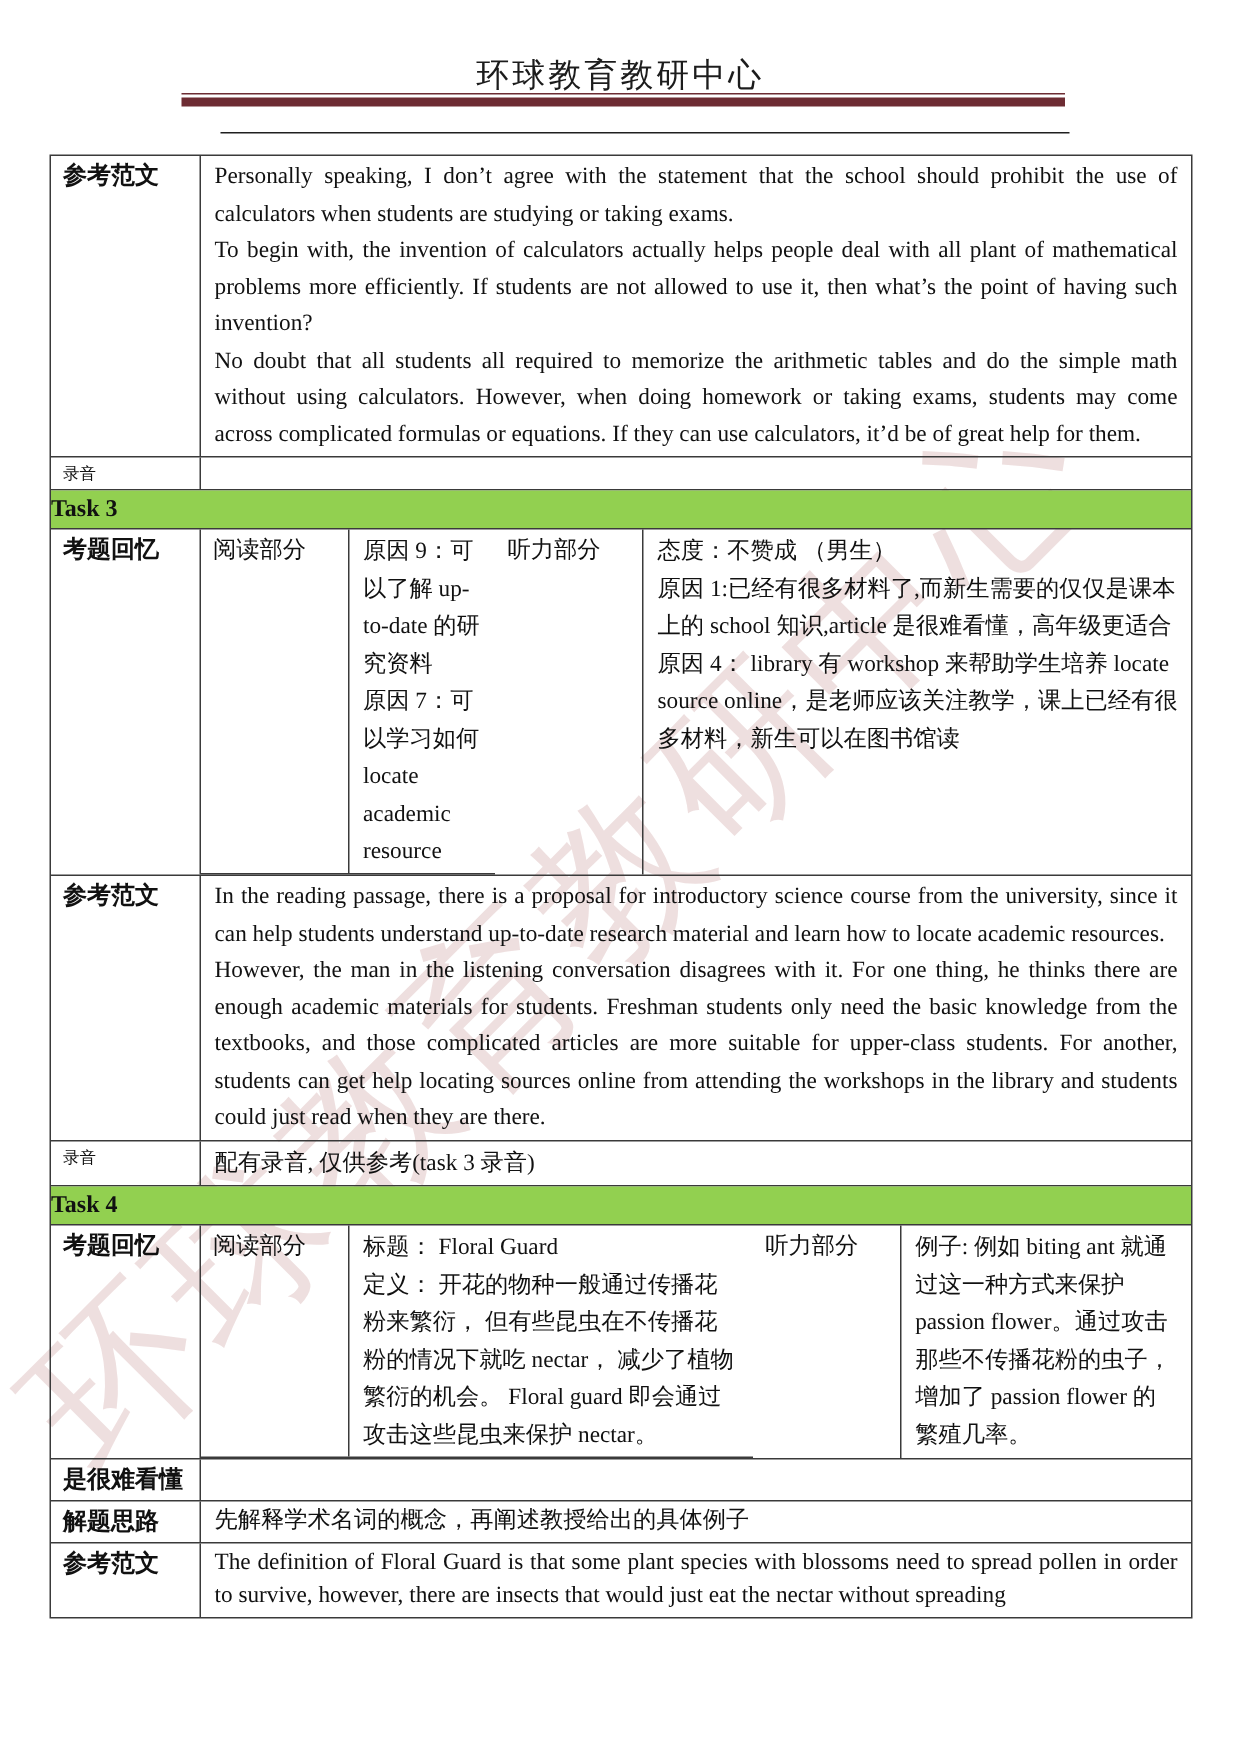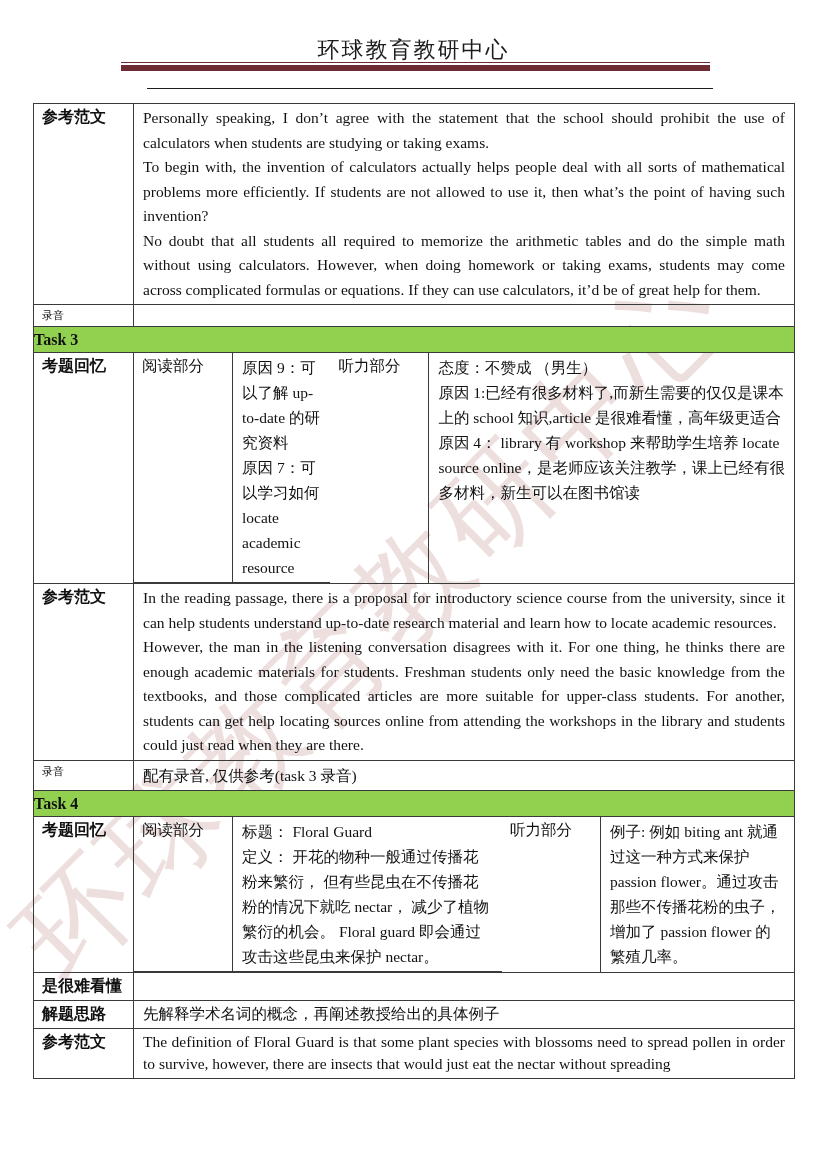--- a/index.html
+++ b/index.html
@@ -67,21 +67,21 @@
   <div class="rule-black"></div>
 
   <div class="watermark">环球教育教研中心</div>
 
   <div class="doc-table">
 
     <div class="t-row">
       <div class="cell-label">参考范文</div>
       <div class="cell-content">
         <div class="p">Personally speaking, I don’t agree with the statement that the school should prohibit the use of calculators when students are studying or taking exams.</div>
-        <div class="p">To begin with, the invention of calculators actually helps people deal with all sorts of mathematical problems more efficiently. If students are not allowed to use it, then what’s the point of having such invention?</div>
+        <div class="p">To begin with, the invention of calculators actually helps people deal with all plant of mathematical problems more efficiently. If students are not allowed to use it, then what’s the point of having such invention?</div>
         <div class="p">No doubt that all students all required to memorize the arithmetic tables and do the simple math without using calculators. However, when doing homework or taking exams, students may come across complicated formulas or equations. If they can use calculators, it’d be of great help for them.</div>
       </div>
     </div>
 
     <div class="t-row">
       <div class="cell-label normal">录音</div>
     </div>
 
     <div class="t-row">
       <div class="banner">Task 3</div>

